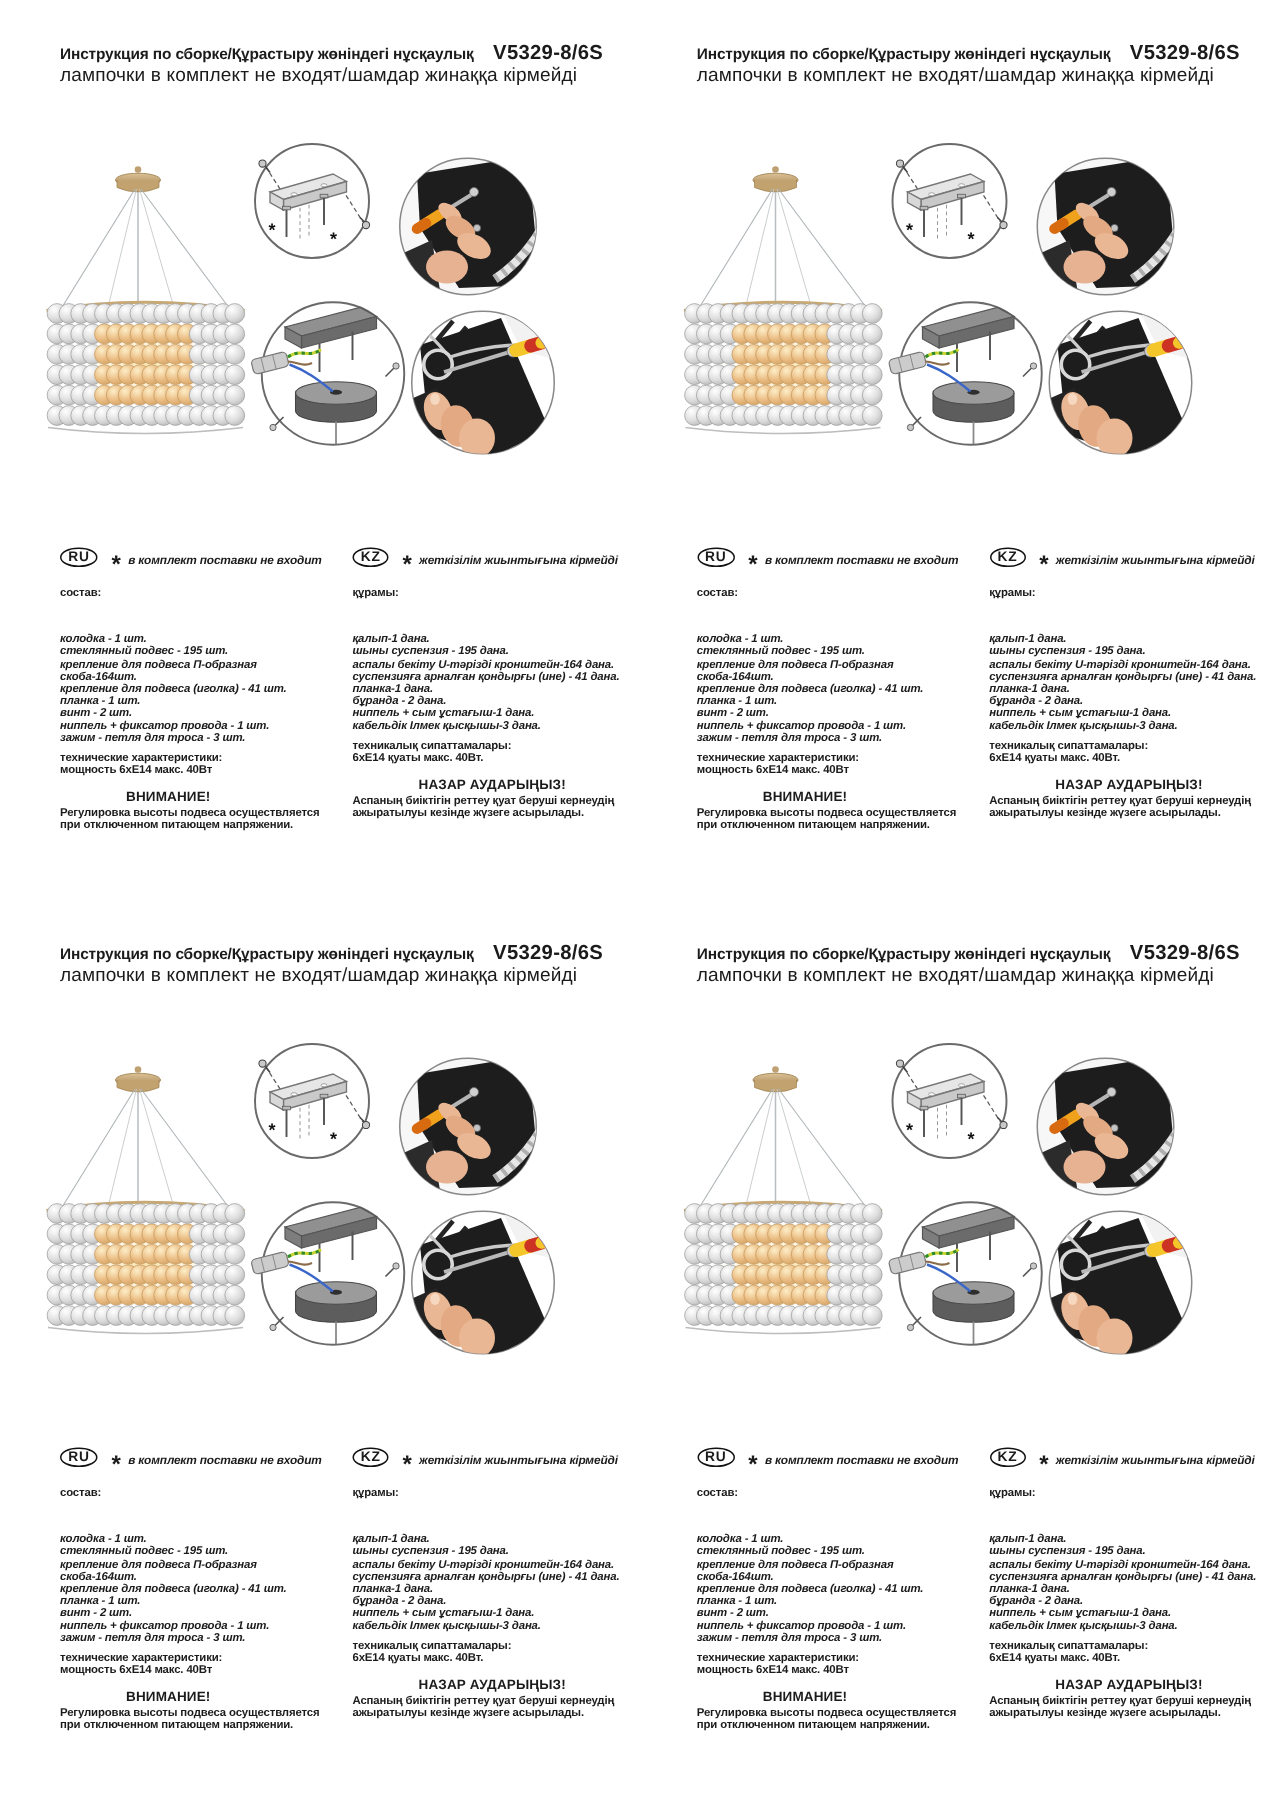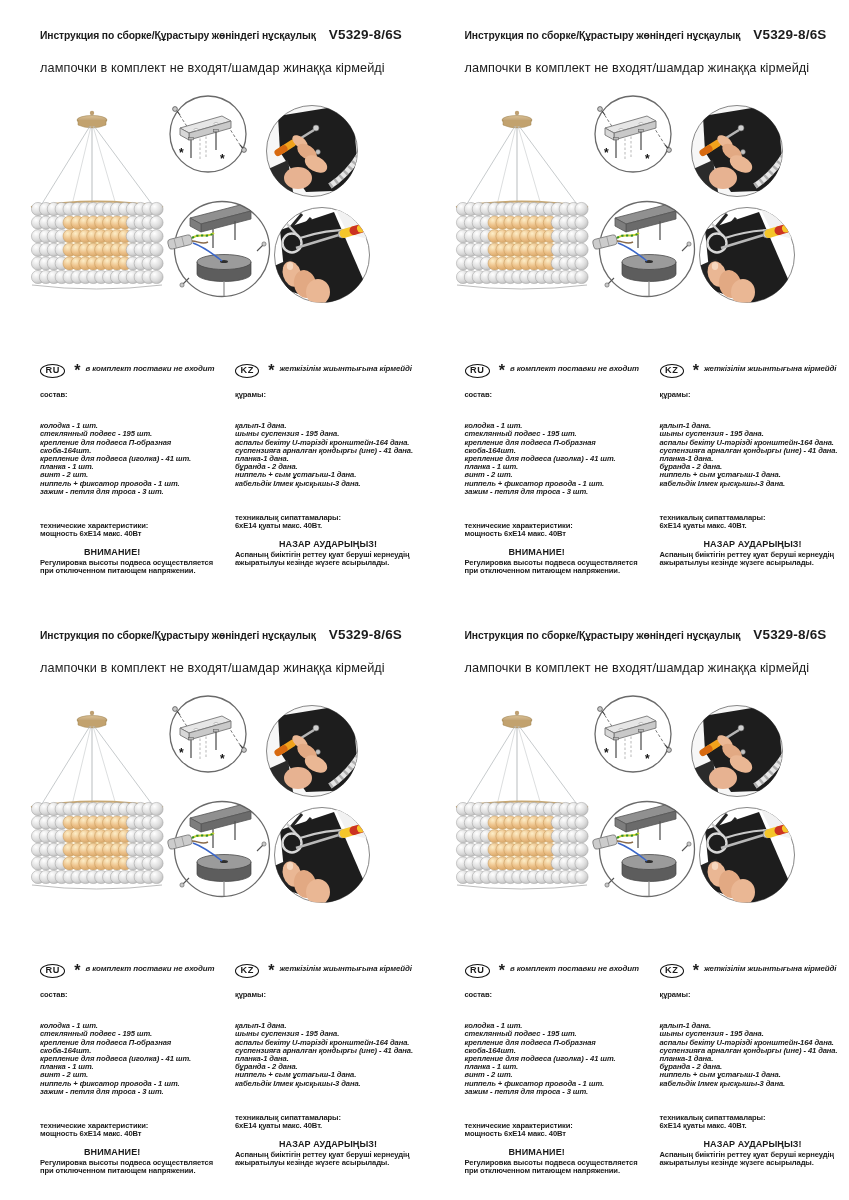--- a/index.html
+++ b/index.html
@@ -6,35 +6,35 @@
   #sheet{
     position:relative;width:849px;height:1196px;background:#fff;
     display:grid;grid-template-columns:1fr 1fr;grid-template-rows:600px 600px;
     font-family:"Liberation Sans", sans-serif;color:#1b1b1b;
     -webkit-font-smoothing:antialiased;
   }
   .quadrant{position:relative;overflow:hidden;}
   .header{position:absolute;left:40px;top:27px;white-space:nowrap;}
   .h1{font-size:10.3px;font-weight:bold;letter-spacing:-0.1px;}
   .h1 .model{font-size:13.5px;font-weight:bold;margin-left:13px;letter-spacing:0.2px;}
-  .h2{font-size:12.7px;margin-top:19px;letter-spacing:0.1px;}
+  .h2{font-size:12.7px;margin-top:1px;letter-spacing:0.1px;}
   .illustration{position:absolute;left:30px;top:90px;}
   .col{position:absolute;top:364px;width:180px;font-size:7.6px;line-height:8.2px;
        font-weight:bold;letter-spacing:-0.1px;}
   .col.ru{left:40px;}
   .col.kz{left:235px;width:202px;}
-  .badge-row{display:flex;align-items:flex-start;height:14px;}
+  .badge-row{display:flex;align-items:flex-end;height:14px;}
   .badge{border:1.5px solid #121212;border-radius:50%;padding:0 4.5px;font-size:9.2px;
          line-height:11.5px;font-weight:bold;letter-spacing:0.5px;flex:0 0 auto;}
   .star{font-size:16px;font-weight:bold;line-height:8px;margin:0 5px 0 9px;
         position:relative;top:3px;flex:0 0 auto;}
   .note{font-size:7.9px;position:relative;top:0.5px;font-style:italic;}
   .list-title{margin-top:13px;}
   .items{margin-top:23px;font-style:italic;}
-  .specs{margin-top:26px;}
+  .specs{margin-top:5px;}
   .warn-title{margin-top:10px;font-size:9px;letter-spacing:0.1px;padding-left:44px;}
   .warn-lines{margin-top:2.5px;}
   svg text{font-family:"Liberation Sans", sans-serif;}
 </style>
 </head>
 <body>
 
 <div id="sheet">
 
   <section class="quadrant">

